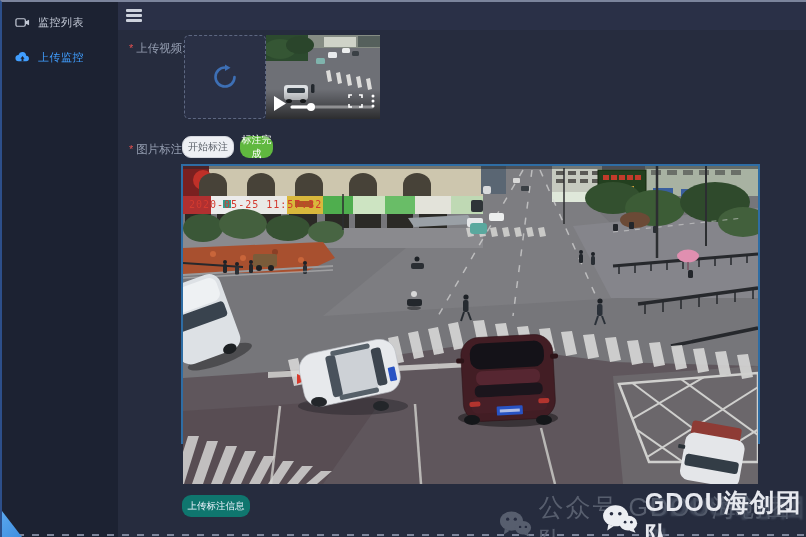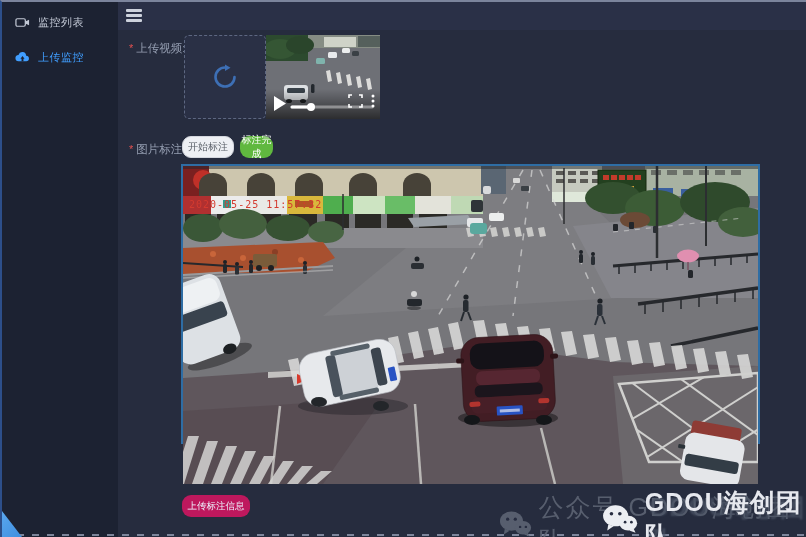--- a/index.html
+++ b/index.html
@@ -38,21 +38,21 @@
     border:1px dashed #5d6781; border-radius:5px; background:#2a3045;
     display:flex; align-items:center; justify-content:center; cursor:pointer;
   }
   .player { position:absolute; left:148px; top:5px; width:114px; height:84px; background:#14181f; overflow:hidden; }
   .player svg { display:block; }
 
   .btn { position:absolute; border-radius:9px; font-size:10px; text-align:center; cursor:pointer;
          display:flex; align-items:center; justify-content:center; }
   .btn-start { left:64px; top:106px; width:52px; height:22px; background:#eef0f4; color:#5a6068; border:1px solid #d4d7de; }
   .btn-finish { left:122px; top:106px; width:33px; height:22px; background:#5cb b3e; background:#60b83f; color:#fff; }
-  .btn-upload-info { left:64px; top:465px; width:68px; height:22px; background:#be185d; color:#eef4ff; font-size:9.5px; }
+  .btn-upload-info { left:64px; top:465px; width:68px; height:22px; background:#0f766e; color:#eef4ff; font-size:9.5px; }
 
   .traffic { position:absolute; left:63px; top:134px; width:579px; height:280px;
              border:2px solid #2e6da4; background:#76767a; cursor:crosshair; }
   .traffic svg { display:block; }
 
   .watermark { position:absolute; left:0; top:0; width:806px; height:537px; pointer-events:none; z-index:5; }
   .wm-gray { position:absolute; left:497px; top:489px; display:flex; align-items:center; color:#5c6372; opacity:.92; }
   .wm-gray .wm-txt { font-size:25px; letter-spacing:2px; }
   .wm-white { position:absolute; left:600px; top:484px; display:flex; align-items:center; color:#e6e8ee; }
   .wm-white .wm-txt { font-size:25px; font-weight:bold; letter-spacing:1px;

